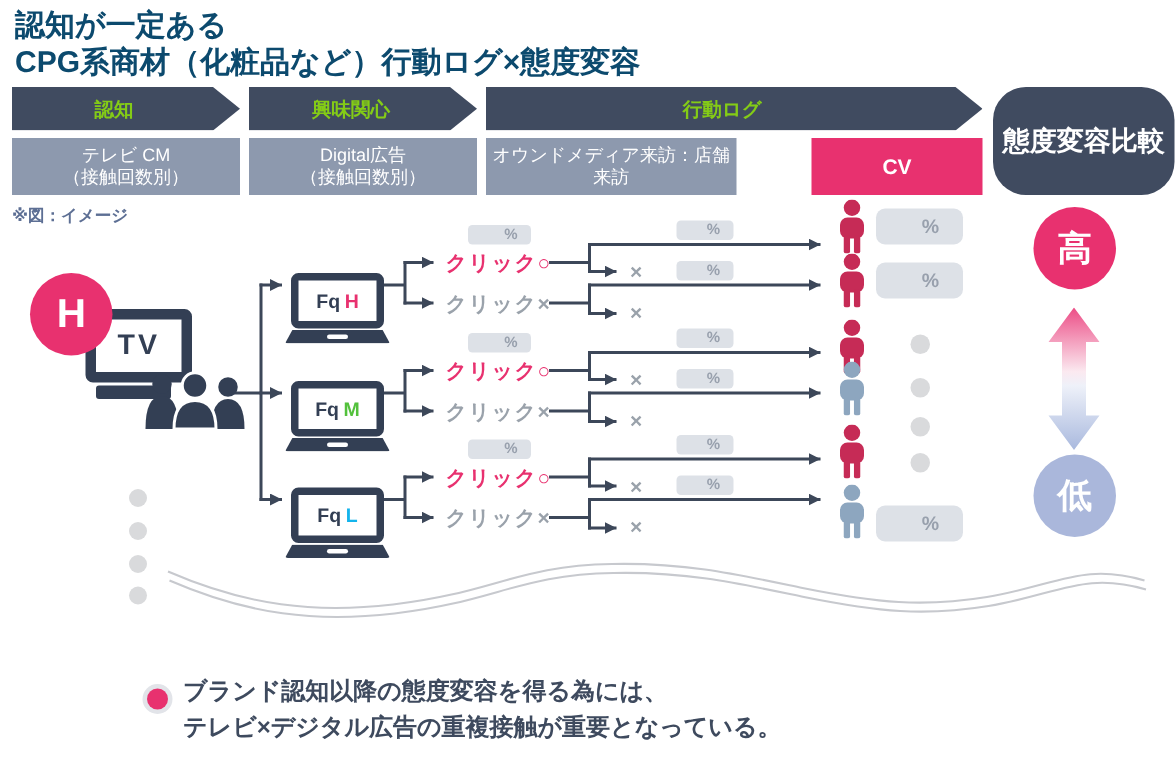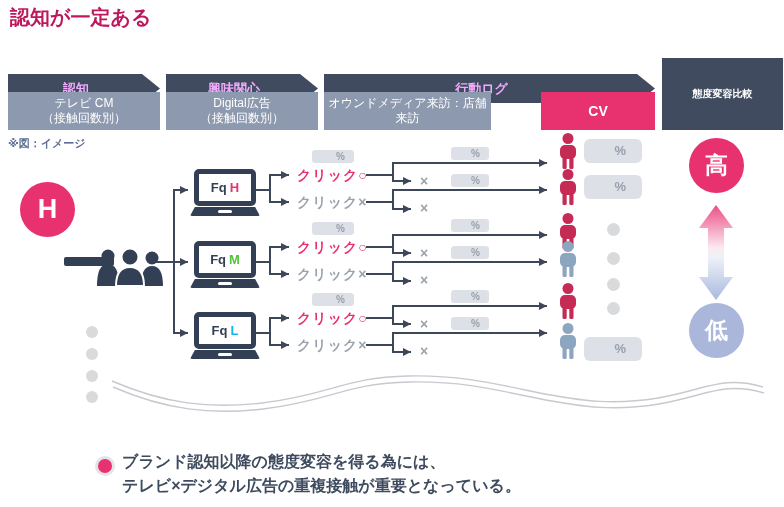--- a/index.html
+++ b/index.html
@@ -5,36 +5,35 @@
   * { margin:0; padding:0; box-sizing:border-box; }
   html,body { background:#fff; }
   .page {
     position:relative; width:784px; height:507px; background:#fff;
     overflow:hidden; font-family:"Liberation Sans","DejaVu Sans",sans-serif;
     color:#333e52;
   }
   .abs { position:absolute; }
 
   
-  .title { left:10px; top:5px; font-size:20px; font-weight:bold; line-height:25px; color:#be185d; }
+  .title { left:10px; top:5px; font-size:20px; font-weight:bold; line-height:25px; color:#0c4a6e; }
 
   
   .stage-arrow {
-    top:58px; height:29px; background:#404b60; color:#f0abfc;
+    top:58px; height:29px; background:#404b60; color:#84cc16;
     font-size:13px; font-weight:bold; display:flex; align-items:center; justify-content:center;
     padding-right:16px;
     clip-path:polygon(0 0, calc(100% - 18px) 0, 100% 50%, calc(100% - 18px) 100%, 0 100%);
-    margin-top:16px;
   }
   .arrow-1 { left:8px;   width:152px; }
   .arrow-2 { left:166px; width:152px;text-align:right; }
   .arrow-3 { left:324px; width:331px; }
   .cmp-box {
     left:662px; top:58px; width:121px; height:72px; background:#404b60; color:#fff;
-    font-size:10px; font-weight:bold; display:flex; align-items:center; justify-content:center;
+    font-size:18px; font-weight:bold; display:flex; align-items:center; justify-content:center;border-radius:22px;
   }
   .sub-box {
     top:92px; height:38px; background:#8d99ae; color:#fff; font-size:12px; line-height:15px;
     display:flex; flex-direction:column; align-items:center; justify-content:center; text-align:center;
   }
   .box-1 { left:8px;   width:152px; }
   .box-2 { left:166px; width:152px; }
   .box-3 { left:324px; width:167px; }
   .cv-box {
     left:541px; top:92px; width:114px; height:38px; background:#e8316f; color:#fff;
@@ -58,21 +57,21 @@
   }
   .tv-stand { left:64px; top:257px; width:50px; height:9px; background:#333f54; border-radius:2px; z-index:1; }
   .tv-people { left:94px; top:246px; z-index:4; }
 
   .gray-dot { width:12px; height:12px; border-radius:50%; background:#d9dadc; }
 
   .laptop { left:194px; width:62px; z-index:2; }
   .lap-screen {
     width:62px; height:37px; background:#fff; border:5px solid #333f54; border-radius:5px;
     display:flex; align-items:center; justify-content:center; gap:3px;
-    font-size:13px; font-weight:bold; color:#333f54;
+    font-size:13px; font-weight:bold; color:#333f54;margin-top:13px;
   }
   .lap-base {
     position:relative; left:-4px; width:70px; height:9px; background:#333f54;
     clip-path:polygon(7% 0, 93% 0, 100% 100%, 0 100%); border-radius:2px; margin-top:1px;
   }
   .lap-base::after {
     content:""; position:absolute; left:28px; top:3px; width:14px; height:3px;
     background:#fff; border-radius:2px;
   }
   .lvl-h { color:#e8316f; } .lvl-m { color:#53c13c; } .lvl-l { color:#14b4ec; }
@@ -122,20 +121,21 @@
   }
   .footer-text { left:122px; top:450px; font-size:16px; font-weight:bold; line-height:24px; color:#3e4a5e; }
 </style>
 </head>
 <body>
 
 <div class="page">
 
   <div class="abs title">
     <div>認知が一定ある</div>
+    <div>CPG系商材（化粧品など）行動ログ×態度変容</div>
   </div>
 
   <div class="abs stage-arrow arrow-1">
     <span>認知</span>
   </div>
   <div class="abs stage-arrow arrow-2">
     <span>興味関心</span>
   </div>
   <div class="abs stage-arrow arrow-3">
     <span>行動ログ</span>
@@ -205,20 +205,23 @@
       <path d="M393,306 H546" marker-end="url(#ah)"></path>
       <path d="M393,324 H410" marker-end="url(#ah)"></path>
       <path d="M393,333 H546" marker-end="url(#ah)"></path>
       <path d="M393,352 H410" marker-end="url(#ah)"></path>
     </g>
   </svg>
 
   <div class="abs h-circle">
     <span>H</span>
   </div>
+  <div class="abs tv-monitor">
+    <span>TV</span>
+  </div>
   <div class="abs tv-stand"></div>
   <svg class="abs tv-people" width="72" height="40" viewBox="0 0 72 40">
     <g fill="#333f54">
       <circle cx="14" cy="10" r="6.5"></circle>
         <path d="M3,40 Q3,18 14,18 Q25,18 25,40 Z"></path>
       <circle cx="58" cy="12" r="6.5"></circle>
         <path d="M47,40 Q47,20 58,20 Q69,20 69,40 Z"></path>
       <circle cx="36" cy="11" r="8.5" stroke="#fff" stroke-width="2"></circle>
       <path d="M22,40 Q22,21 36,21 Q50,21 50,40 Z" stroke="#fff" stroke-width="2"></path>
     </g>

